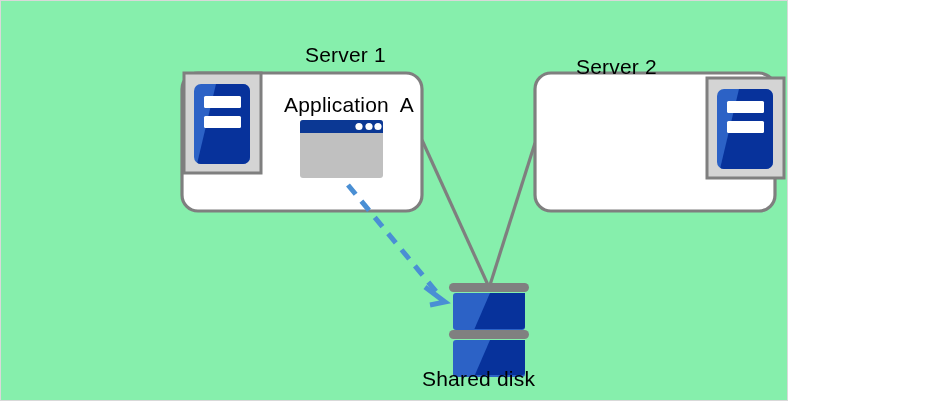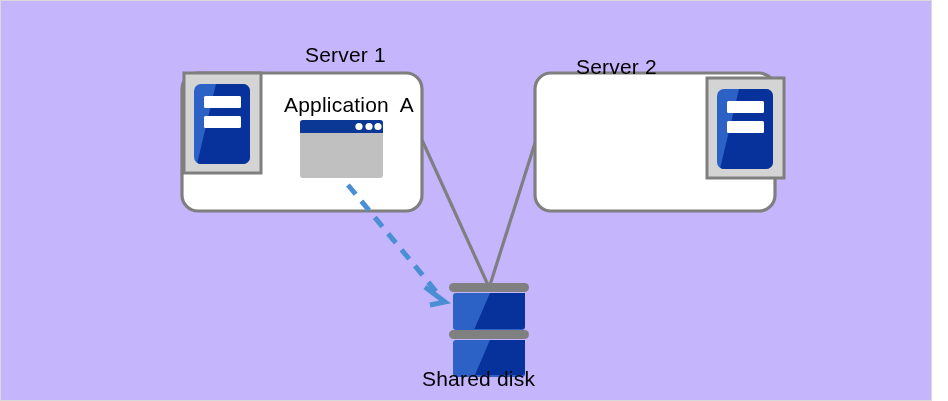--- a/index.html
+++ b/index.html
@@ -5,23 +5,23 @@
   html, body {
     margin: 0;
     padding: 0;
     background: #ffffff;
   }
   body {
     font-family: "Liberation Sans", sans-serif;
   }
   #canvas {
     position: relative;
-    width: 932px;
+    width: 788px;
     height: 401px;
-    background: #c4b5fd;
+    background: #86efac;
     border: 1px solid #d9d9d9;
     box-sizing: border-box;
     overflow: hidden;
   }
   .svg-layer {
     position: absolute;
     left: 0;
     top: 0;
     width: 948px;
     height: 401px;

